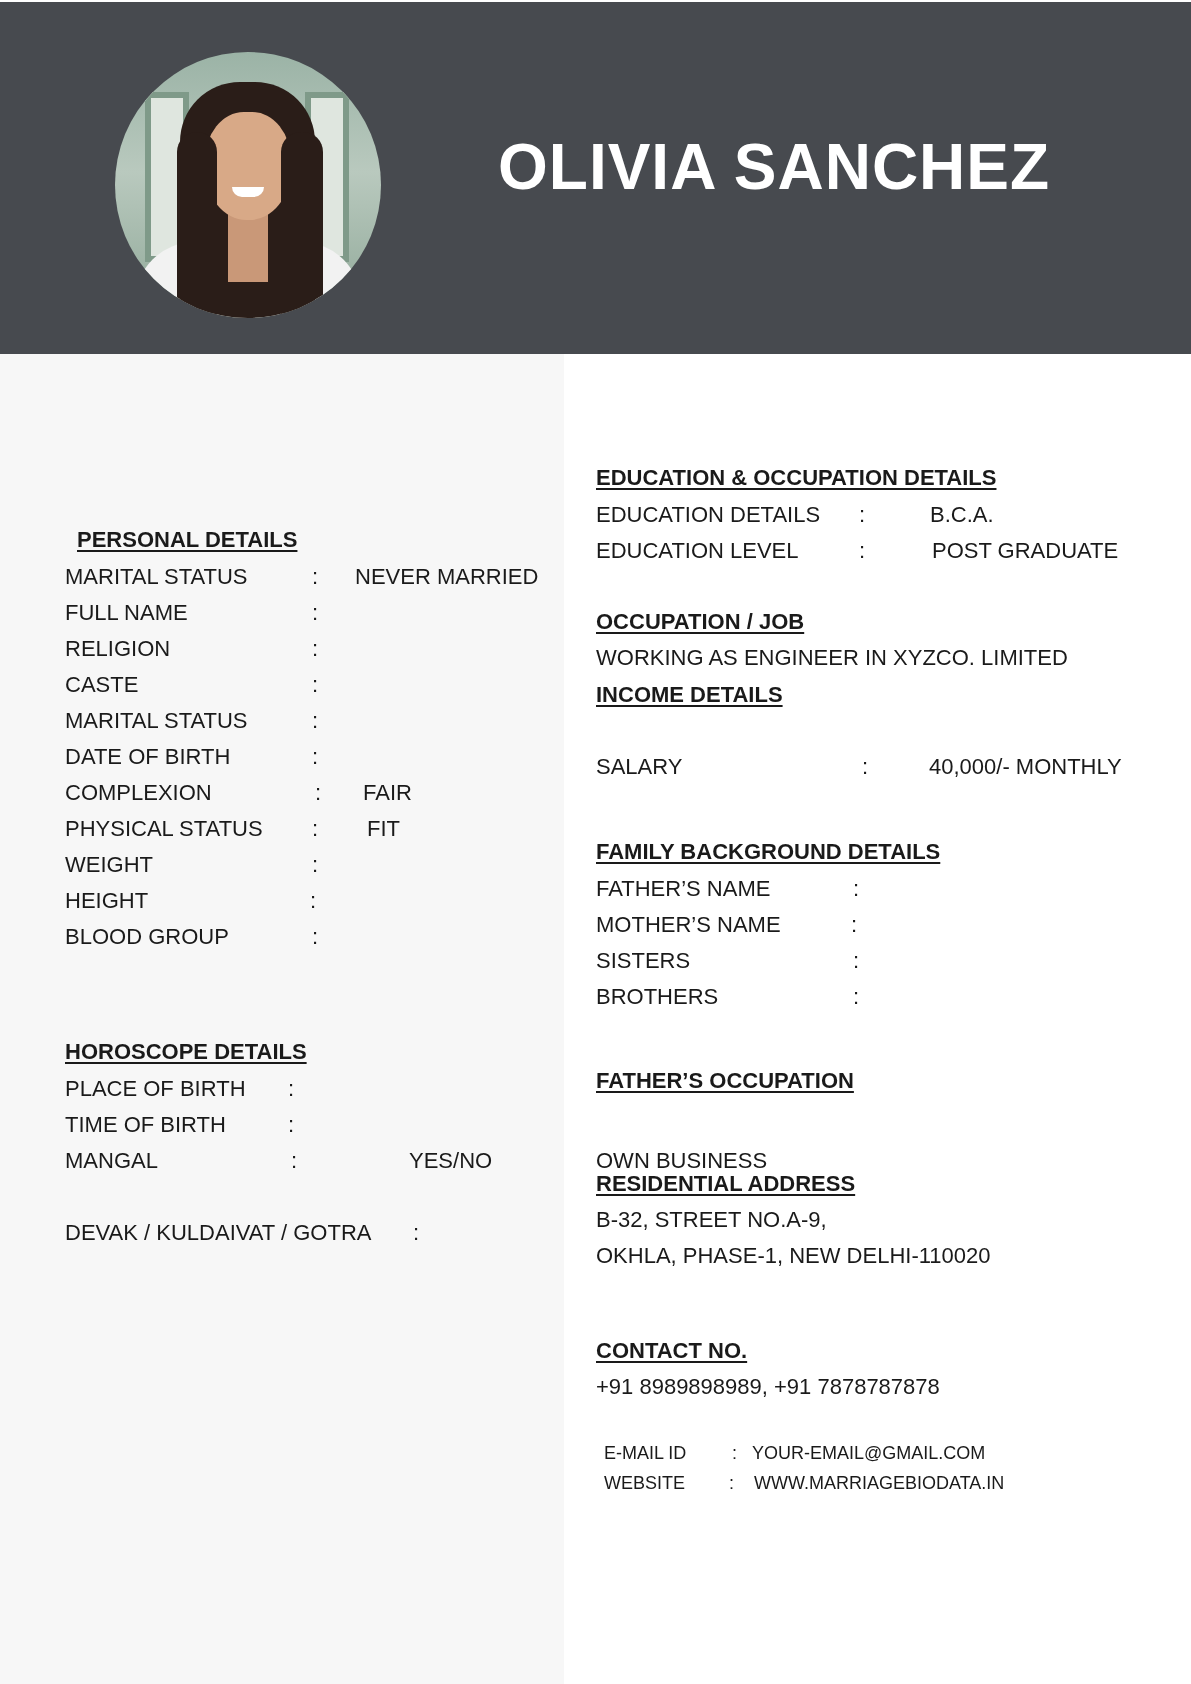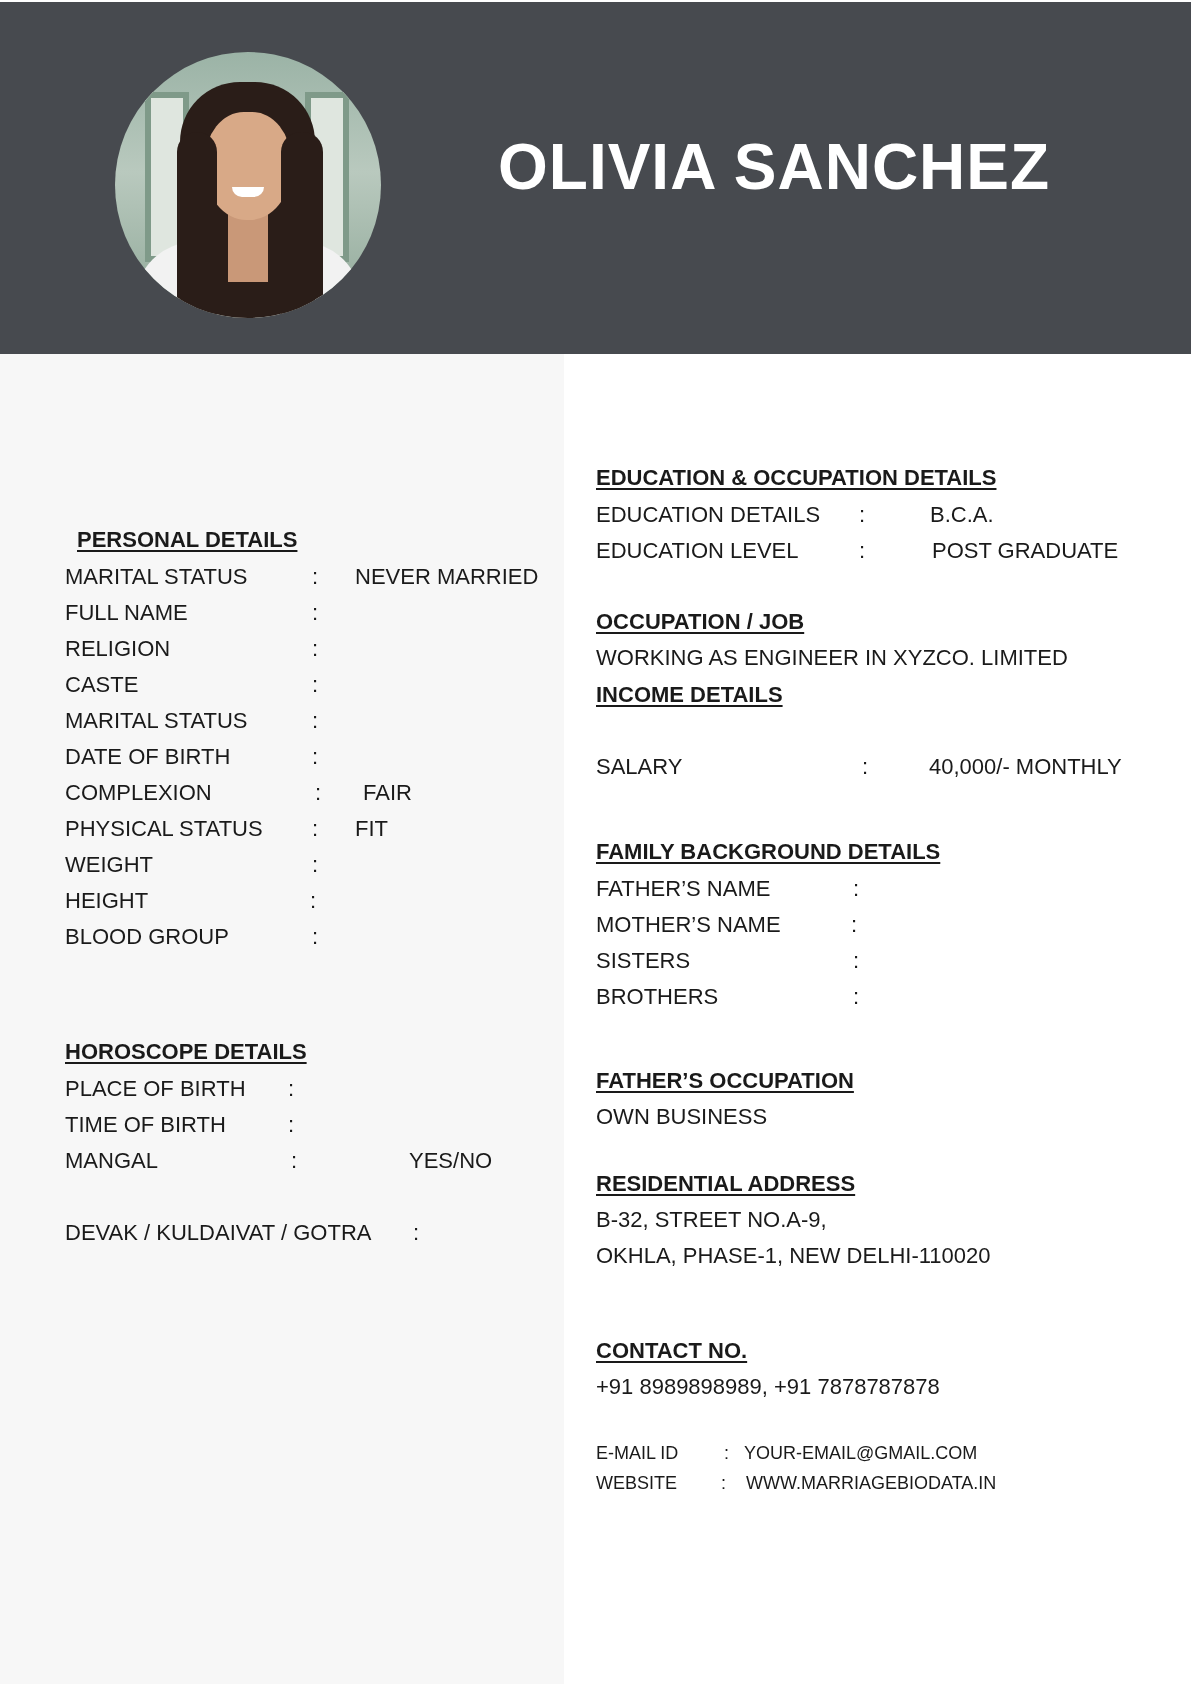--- a/index.html
+++ b/index.html
@@ -16,21 +16,21 @@
   .photo .hair-l { position:absolute; left:62px; top:80px; width:40px; height:210px; background:#2a1d18; border-radius:20px; }
   .photo .hair-r { position:absolute; left:166px; top:80px; width:42px; height:210px; background:#2a1d18; border-radius:20px; }
   .photo .smile { position:absolute; left:117px; top:135px; width:32px; height:10px; background:#fff; border-radius:0 0 16px 16px; }
   .name { position:absolute; left:498px; top:128px; font-size:64px; font-weight:bold; color:#ffffff; letter-spacing:1px; white-space:nowrap; }
   .left-panel { position:absolute; left:0; top:354px; width:564px; height:1330px; background:#f7f7f7; }
   .sec-title { position:absolute; font-size:22px; font-weight:bold; text-decoration:underline; text-underline-offset:3px; white-space:nowrap; }
   .row { position:absolute; font-size:22px; white-space:nowrap; height:30px; line-height:30px; }
   .row .lbl, .row .col, .row .val { position:absolute; top:0; }
   .plain { position:absolute; font-size:22px; white-space:nowrap; }
   .small { position:absolute; font-size:18px; white-space:nowrap; height:26px; line-height:26px; }
-  .small .lbl, .small .col, .small .val { position:absolute; top:0; }
+  .small .lbl, .small .col, .small .val { position:absolute; top:0;margin-left:8px; }
 </style>
 </head>
 <body>
 
 <div class="header">
   <div class="photo">
     <div class="bg-window" style="left:30px;"></div>
     <div class="bg-window" style="left:190px;"></div>
     <div class="shirt"></div>
     <div class="hair"></div>
@@ -78,21 +78,21 @@
   <span class="val" style="left:290px;"></span>
 </div>
 <div class="row" style="left:65px; top:778px;">
   <span class="lbl">COMPLEXION</span>
   <span class="col" style="left:250px;">:</span>
   <span class="val" style="left:298px;">FAIR</span>
 </div>
 <div class="row" style="left:65px; top:814px;">
   <span class="lbl">PHYSICAL STATUS</span>
   <span class="col" style="left:247px;">:</span>
-  <span class="val" style="left:290px;text-align:right;">FIT</span>
+  <span class="val" style="left:302px;text-align:right;">FIT</span>
 </div>
 <div class="row" style="left:65px; top:850px;">
   <span class="lbl">WEIGHT</span>
   <span class="col" style="left:247px;">:</span>
   <span class="val" style="left:290px;"></span>
 </div>
 <div class="row" style="left:65px; top:886px;">
   <span class="lbl">HEIGHT</span>
   <span class="col" style="left:245px;">:</span>
   <span class="val" style="left:290px;"></span>
@@ -163,21 +163,21 @@
   <span class="col" style="left:257px;">:</span>
   <span class="val" style="left:300px;"></span>
 </div>
 <div class="row" style="left:596px; top:982px;">
   <span class="lbl">BROTHERS</span>
   <span class="col" style="left:257px;">:</span>
   <span class="val" style="left:300px;"></span>
 </div>
 
 <div class="sec-title" style="left:596px; top:1068px;">FATHER’S OCCUPATION</div>
-<div class="plain" style="left:596px; top:1104px;">OWN BUSINESS</div>
+<div class="plain" style="left:596px; top:1148px;">OWN BUSINESS</div>
 
 <div class="sec-title" style="left:596px; top:1171px;">RESIDENTIAL ADDRESS</div>
 <div class="plain" style="left:596px; top:1207px;">B-32, STREET NO.A-9,</div>
 <div class="plain" style="left:596px; top:1243px;">OKHLA, PHASE-1, NEW DELHI-110020</div>
 
 <div class="sec-title" style="left:596px; top:1338px;">CONTACT NO.</div>
 <div class="plain" style="left:596px; top:1374px;">+91 8989898989, +91 7878787878</div>
 <div class="small" style="left:596px; top:1440px;">
   <span class="lbl">E-MAIL ID</span>
   <span class="col" style="left:128px;">:</span>

